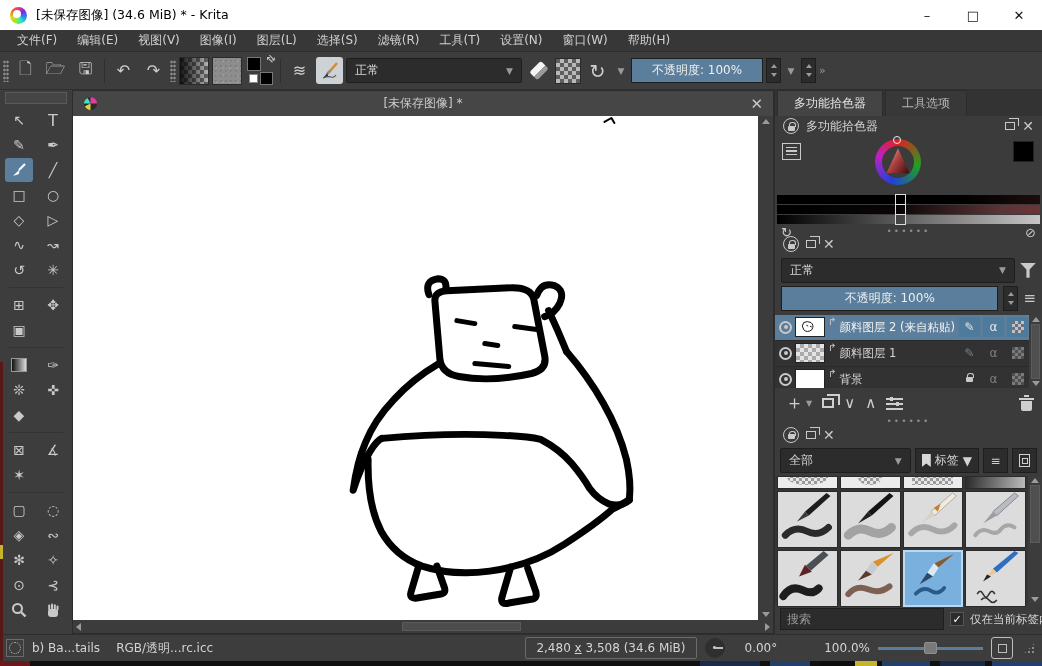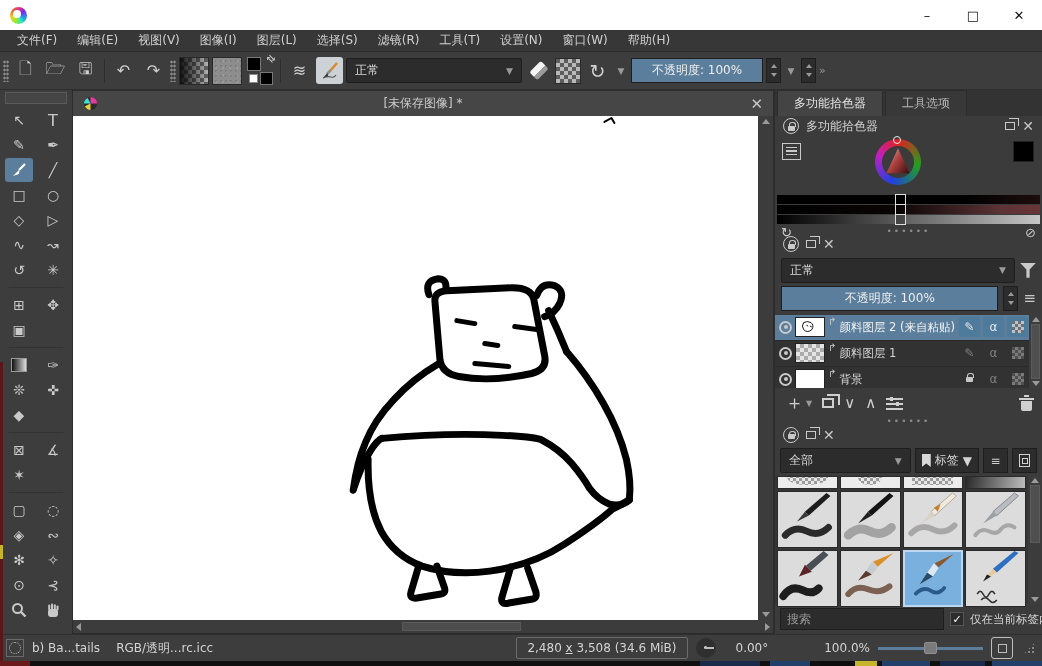--- a/index.html
+++ b/index.html
@@ -180,20 +180,21 @@
 </style>
 </head>
 <body>
 
 <div class="edgeL">
     <div class="yel"></div>
   </div>
 
 <div class="titlebar">
   <div class="klogo"></div>
+  <div class="ttext">[未保存图像]  (34.6 MiB)  * - Krita</div>
   <div class="winbtns">
     <div class="winbtn">–</div>
     <div class="winbtn">□</div>
     <div class="winbtn">✕</div>
   </div>
 </div>
 
 <div class="menubar">
   <span class="mitem">文件(F)</span>
   <span class="mitem">编辑(E)</span>
@@ -622,21 +623,21 @@
   </div>
 </div>
 
 <div class="statusbar">
   <div class="selicon"></div>
   <span>b) Ba...tails</span>
   <span style="margin-left:8px">RGB/透明...rc.icc</span>
   <div class="szbox"><span>2,480 </span><u>x</u><span> 3,508 (34.6 MiB)</span></div>
   <div class="dial"></div>
   <span style="margin:0 24px 0 12px">0.00°</span>
-  <span style="margin-left:24px">100.0%</span>
+  <span style="margin-left:15px">100.0%</span>
   <div class="zslider">
     <div class="track"></div>
     <div class="handle"></div>
   </div>
   <div class="fitbtn"></div>
   <div class="rgrip"></div>
 </div>
 
 <div class="bstrip">
   <div class="bseg" style="left:0;width:30px;background:#6a1a1a"></div>

